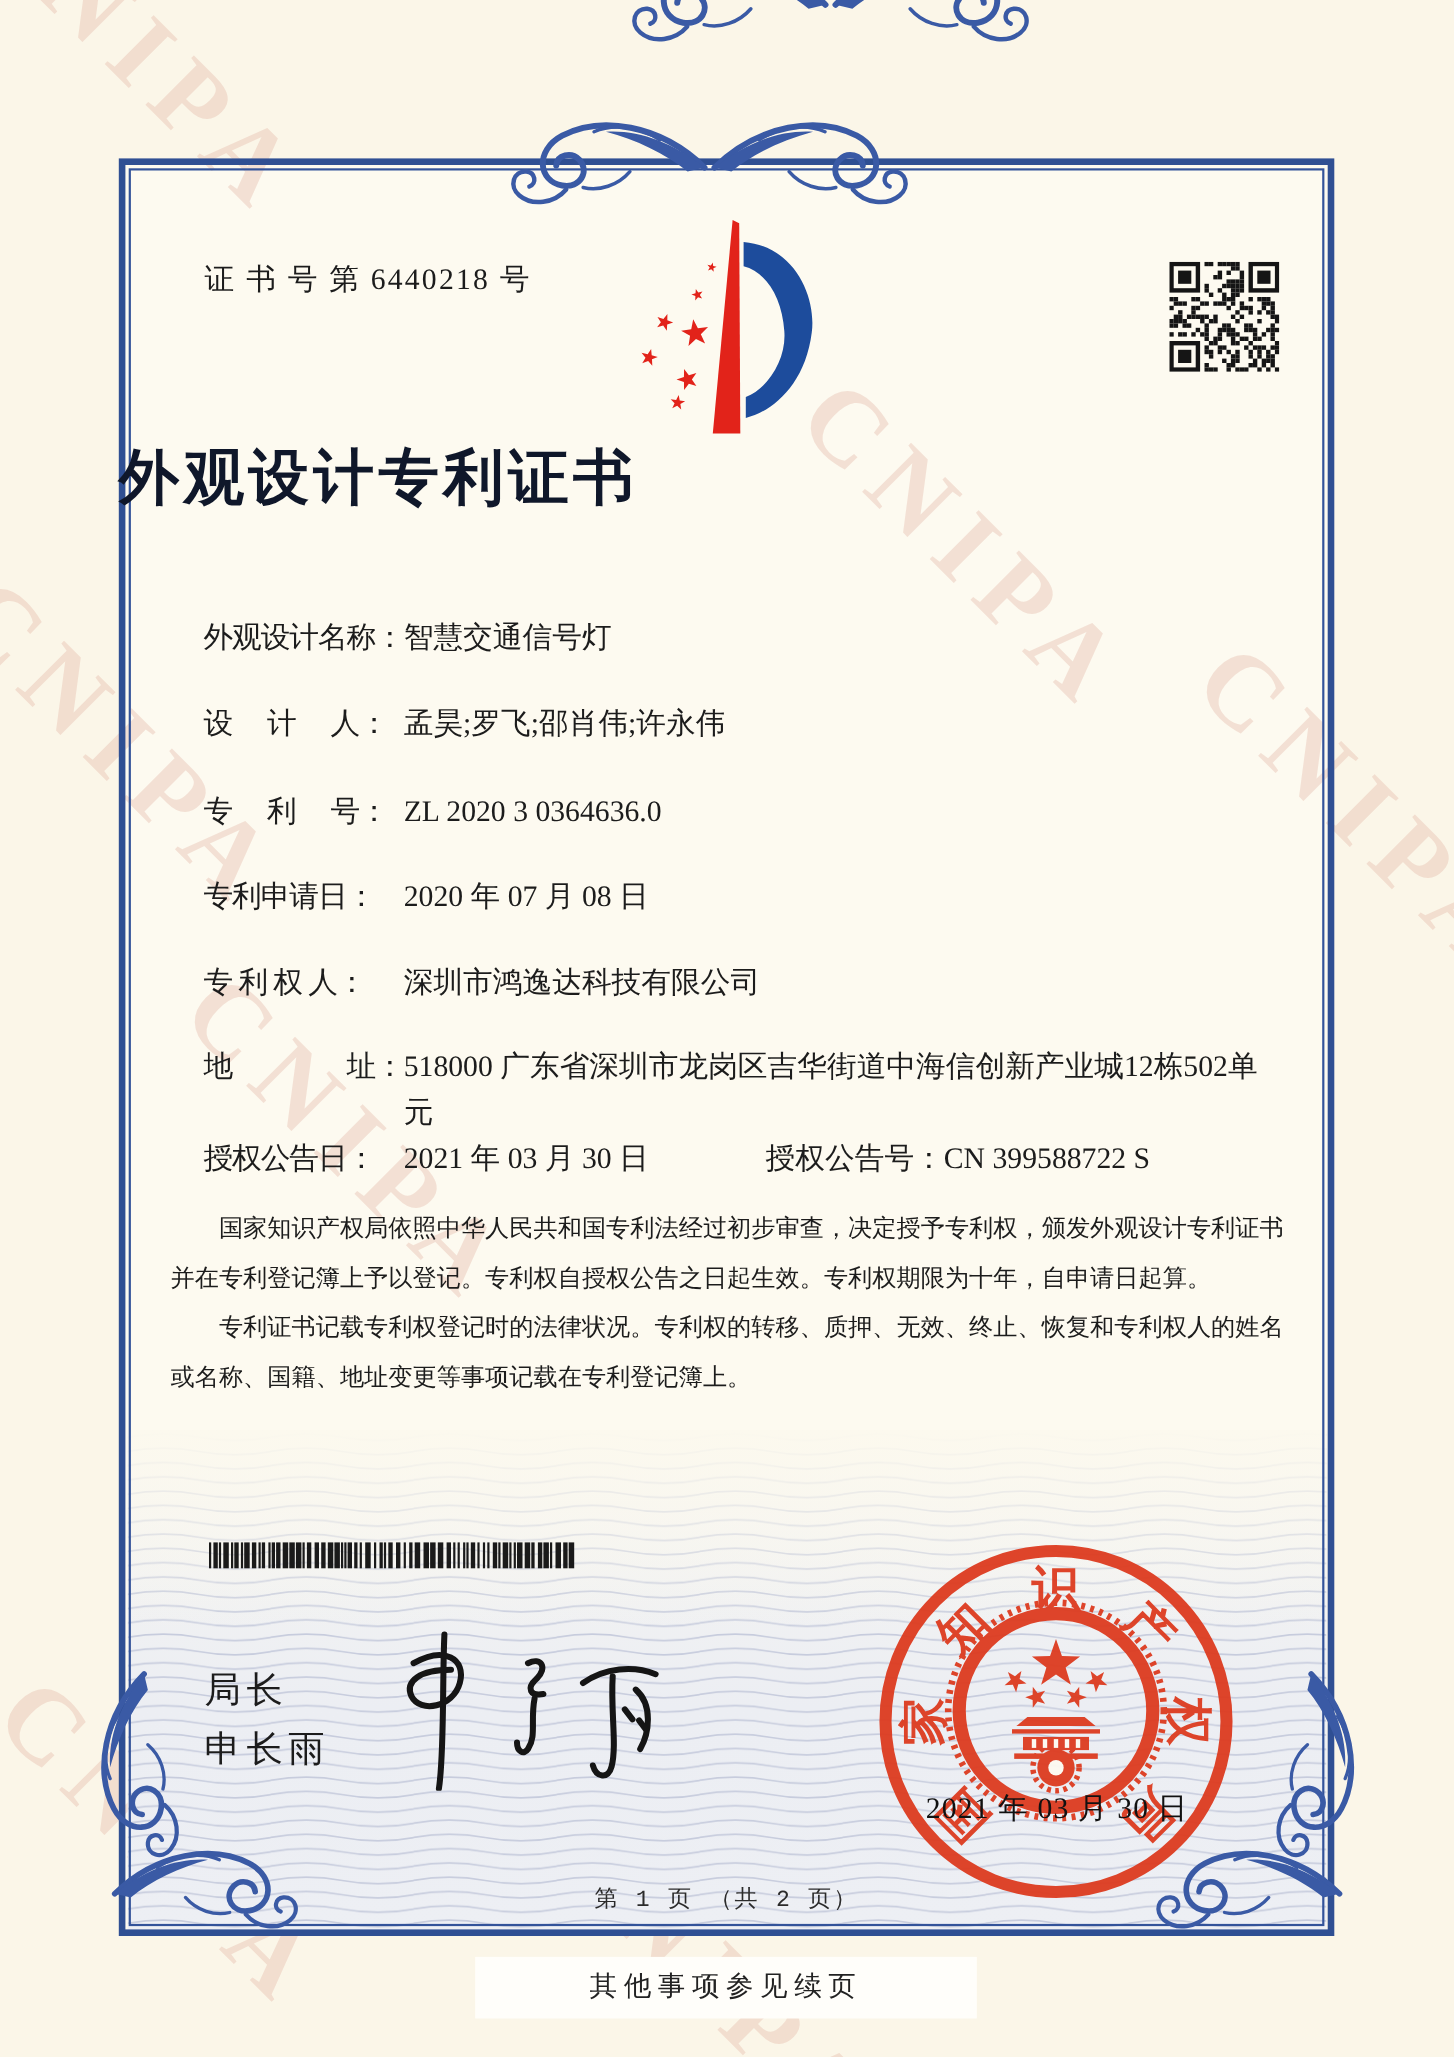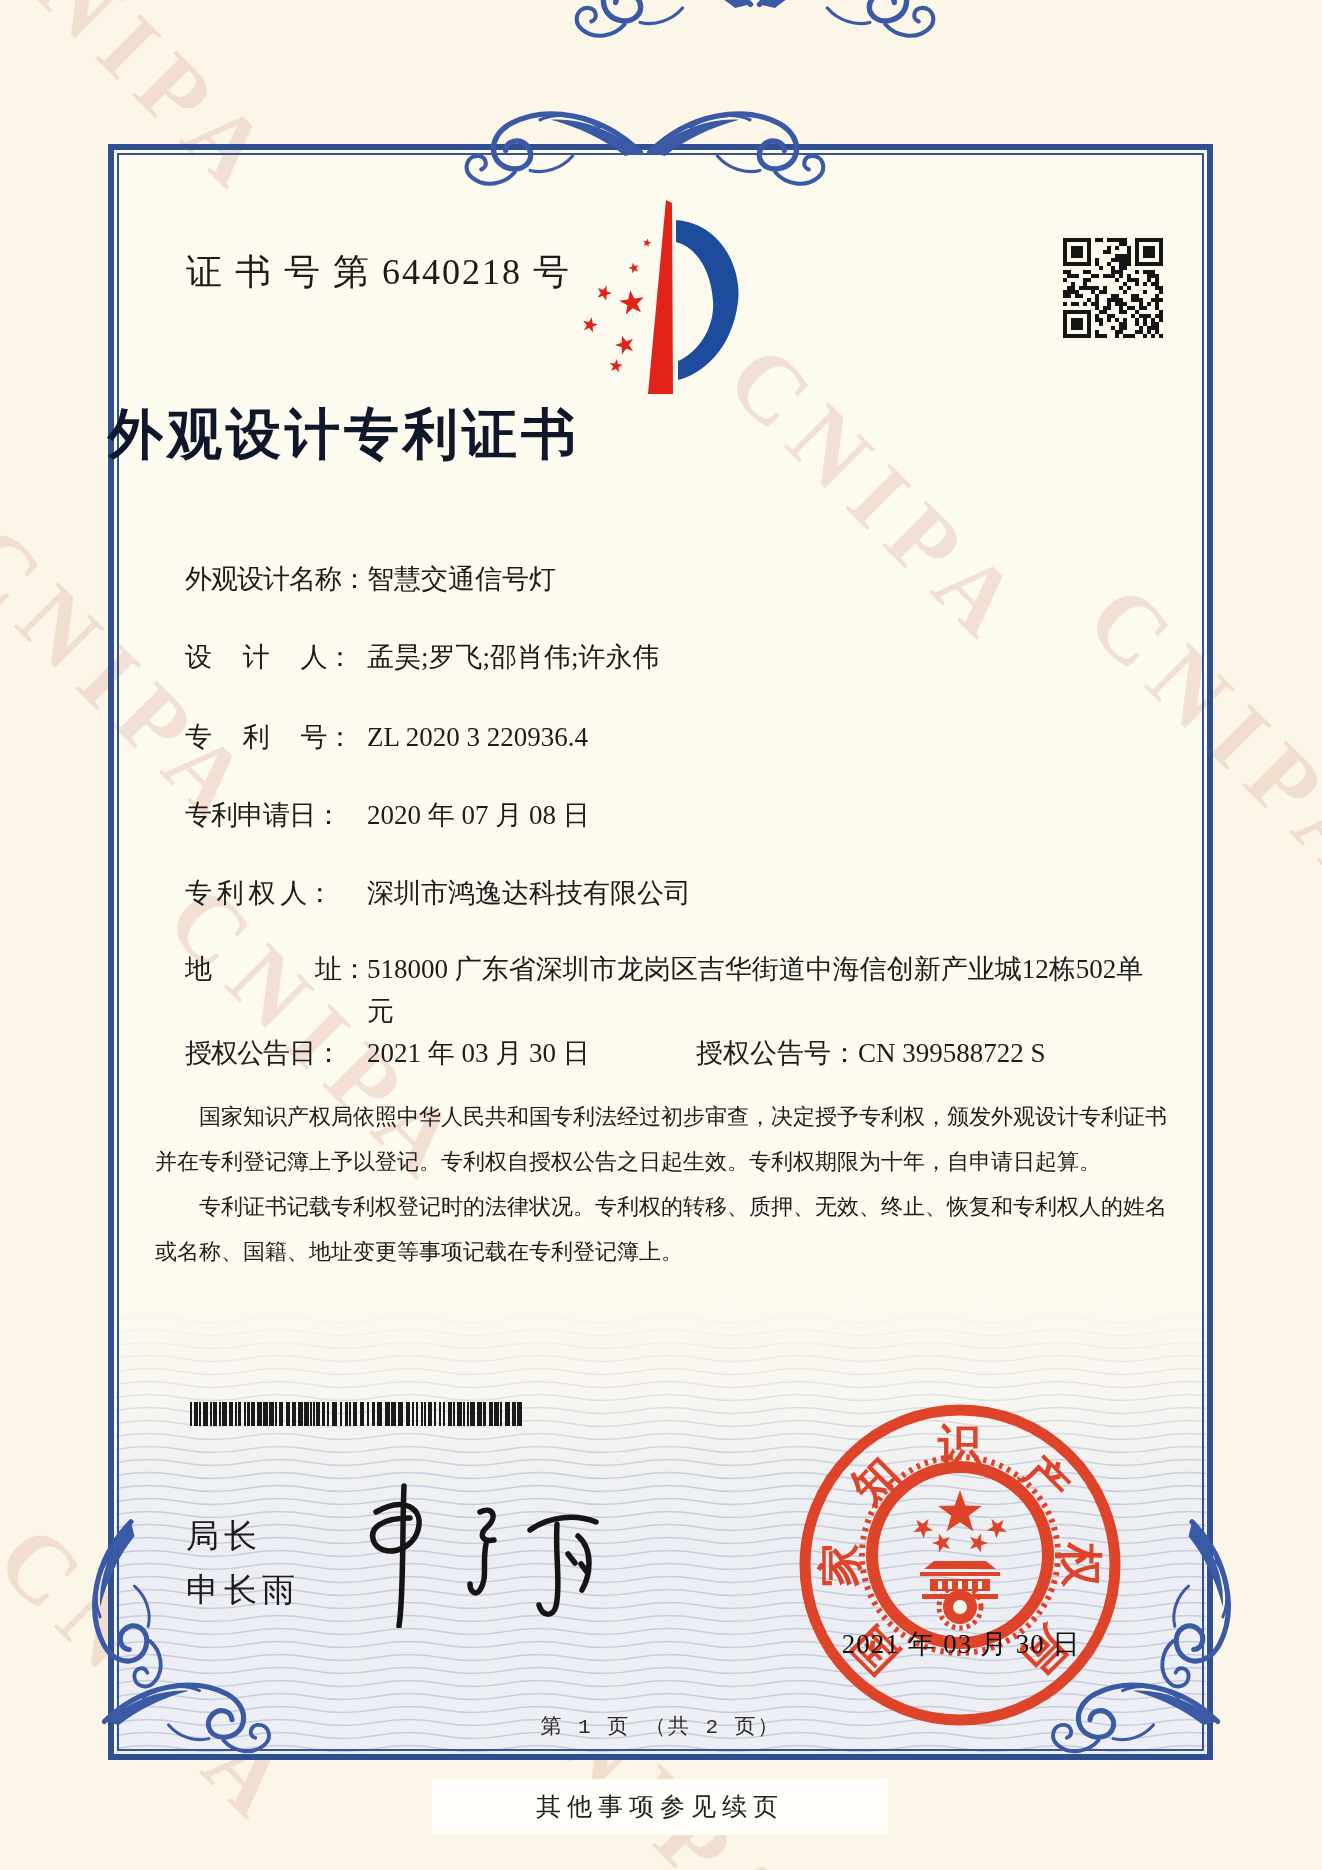--- a/index.html
+++ b/index.html
@@ -14,21 +14,21 @@
          z-index:4;pointer-events:none;box-sizing:border-box;}
   .frame-inner{position:absolute;inset:3px;border:2px solid #33539A;}
   
   .waves{position:absolute;left:116px;top:1300px;width:1090px;height:458px;z-index:3;overflow:hidden;
          background:linear-gradient(180deg,#F7F6F2 0%,#ECEEF3 55%,#EDEFF4 100%);}
   .waves svg{display:block;width:100%;height:100%;}
   .waves-fade{position:absolute;inset:0;background:linear-gradient(180deg,#FCF9EE 0%,rgba(252,249,238,0.75) 10%,rgba(252,249,238,0) 40%);}
   
   .orn{position:absolute;z-index:5;pointer-events:none;}
   
-  .cert-no{position:absolute;left:186px;top:248px;font-size:36px;letter-spacing:2px;z-index:6;}
+  .cert-no{position:absolute;left:186px;top:236px;font-size:27px;letter-spacing:2px;z-index:6;}
   .title{position:absolute;left:108px;top:398px;width:1105px;font-size:55px;
          font-weight:700;letter-spacing:4px;z-index:6;color:#0f172a;}
   .field{position:absolute;left:185px;width:985px;font-size:27px;display:flex;z-index:6;line-height:42px;}
   .flabel{flex:0 0 182px;letter-spacing:-1px;white-space:nowrap;}
   .flabel2{white-space:nowrap;margin-left:29px;}
   .fvalue{flex:1;font-family:Liberation Serif, serif;}
   .fvalue-fixed{flex:0 0 300px;}
   .body-text{position:absolute;left:155px;top:1094px;width:1012px;z-index:6;font-size:22px;line-height:45px;
              text-align:justify;}
   .body-text p{margin:0;text-indent:2em;}
@@ -347,21 +347,21 @@
   <div class="field" style="top:558px">
     <span class="flabel">外观设计名称：</span>
     <span class="fvalue">智慧交通信号灯</span>
   </div>
   <div class="field" style="top:636px">
     <span class="flabel">设　 计　 人：</span>
     <span class="fvalue">孟昊;罗飞;邵肖伟;许永伟</span>
   </div>
   <div class="field" style="top:716px">
     <span class="flabel">专　 利　 号：</span>
-    <span class="fvalue">ZL 2020 3 220936.4</span>
+    <span class="fvalue">ZL 2020 3 0364636.0</span>
   </div>
   <div class="field" style="top:794px">
     <span class="flabel">专利申请日：</span>
     <span class="fvalue">2020 年 07 月 08 日</span>
   </div>
   <div class="field" style="top:872px">
     <span class="flabel">专 利 权 人：</span>
     <span class="fvalue">深圳市鸿逸达科技有限公司</span>
   </div>
   <div class="field" style="top:948px">

